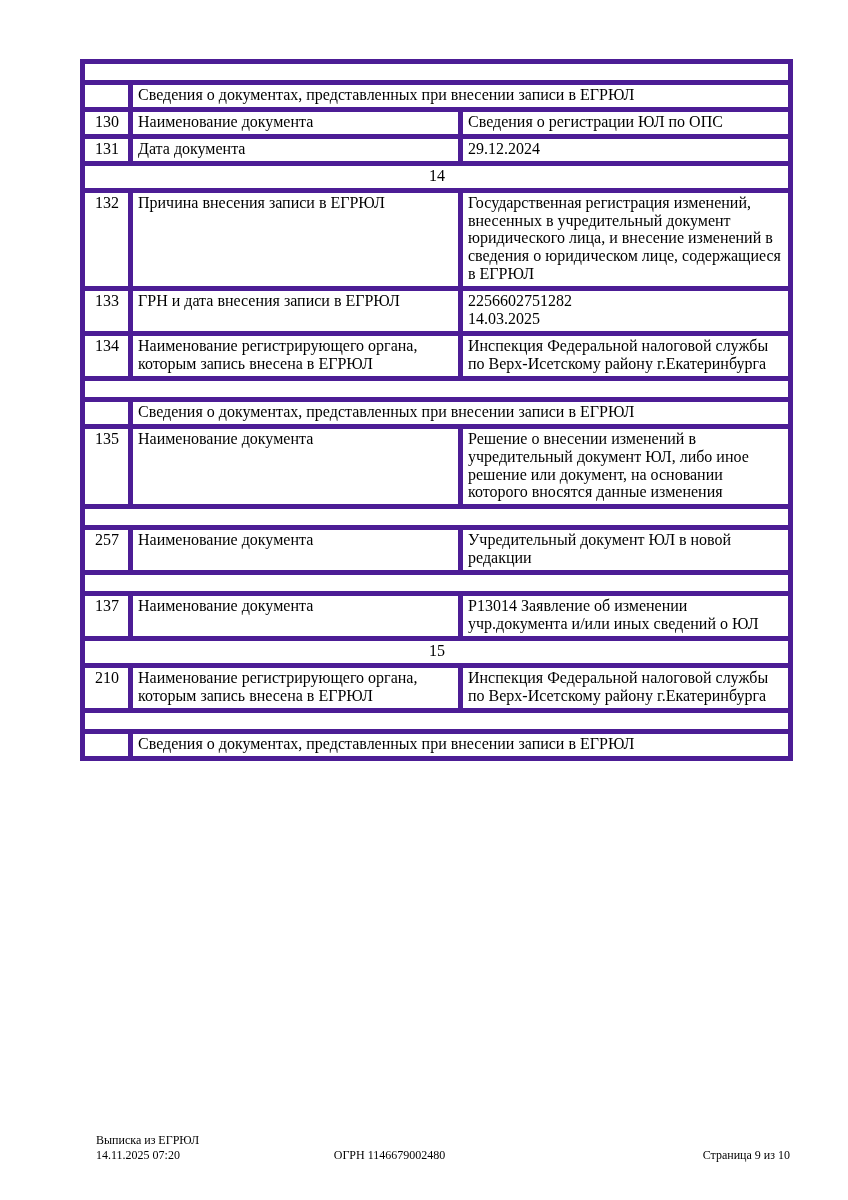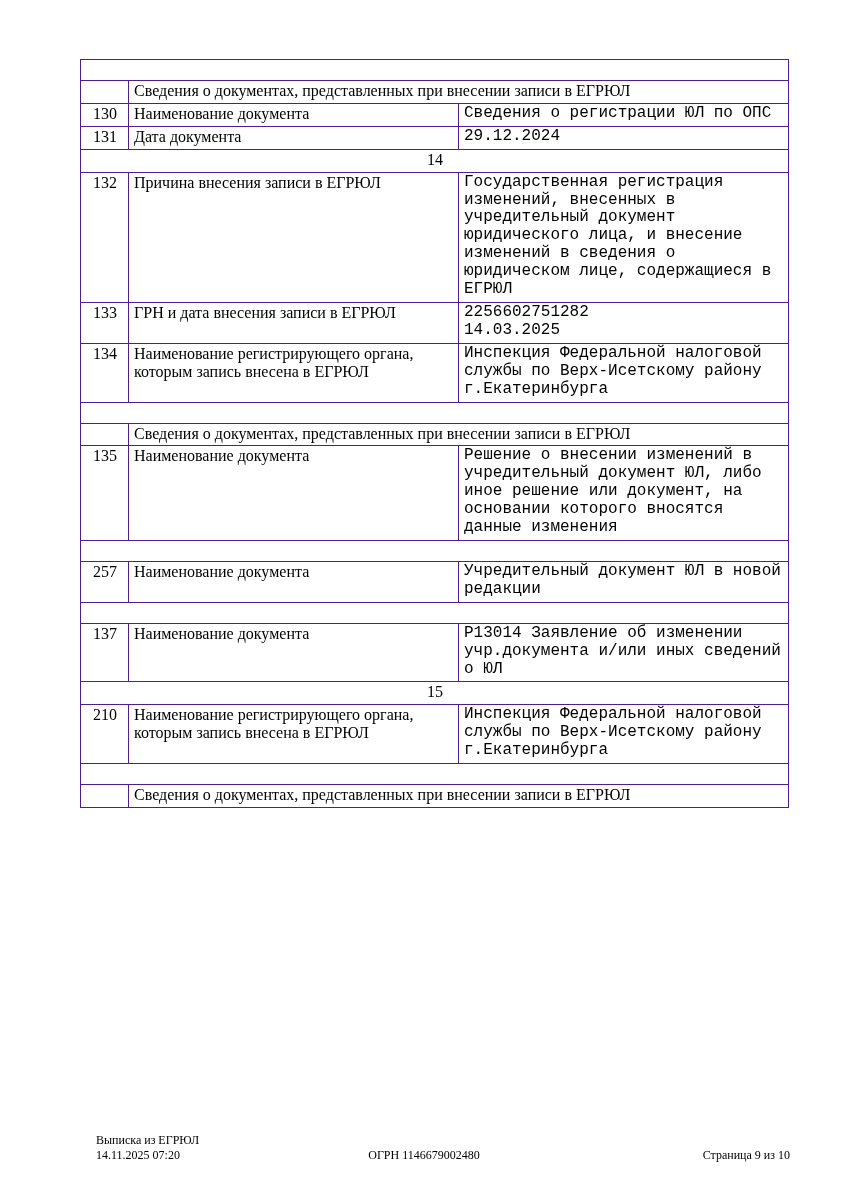--- a/index.html
+++ b/index.html
@@ -16,49 +16,49 @@
   }
   table.doc-table {
     position: absolute;
     left: 80px;
     top: 59px;
     width: 708px;
     border-collapse: collapse;
     table-layout: fixed;
   }
   table.doc-table td {
-    border: 1px solid #4c1d95;
+    border: 5px solid #4c1d95;
     vertical-align: top;
     font-size: 16px;
     line-height: 1.12;
     padding: 1px 4px 3px 5px;
     overflow: hidden;
     margin-left: 28px;
   }
   td.cell-num {
     text-align: center;
     padding-left: 1px;
     padding-right: 1px;
   }
   td.cell-group {
     text-align: center;
     font-weight: normal;
   }
   tr.row-empty td { height: 21px; padding: 0; }
-  td.cell-value { white-space: pre-line; font-family: Liberation Mono, monospace; }
+  td.cell-value { white-space: pre-line; }
   .footer {
     position: absolute;
     left: 0;
     top: 1133px;
     width: 848px;
     font-size: 12px;
     line-height: 1.25;
   }
   .footer .f-left   { position: absolute; left: 96px;  top: 0; white-space: pre-line; }
-  .footer .f-center { position: absolute; left: 0; top: 15px; width: 848px; text-align: center; }
+  .footer .f-center { position: absolute; left: 0; top: 15px; width: 779px; text-align: center; }
   .footer .f-right  { position: absolute; right: 58px; top: 15px; text-align: right; }
 </style>
 </head>
 <body>
 
 <div class="page">
 
   <table class="doc-table">
     <colgroup>
       <col style="width:48px">

